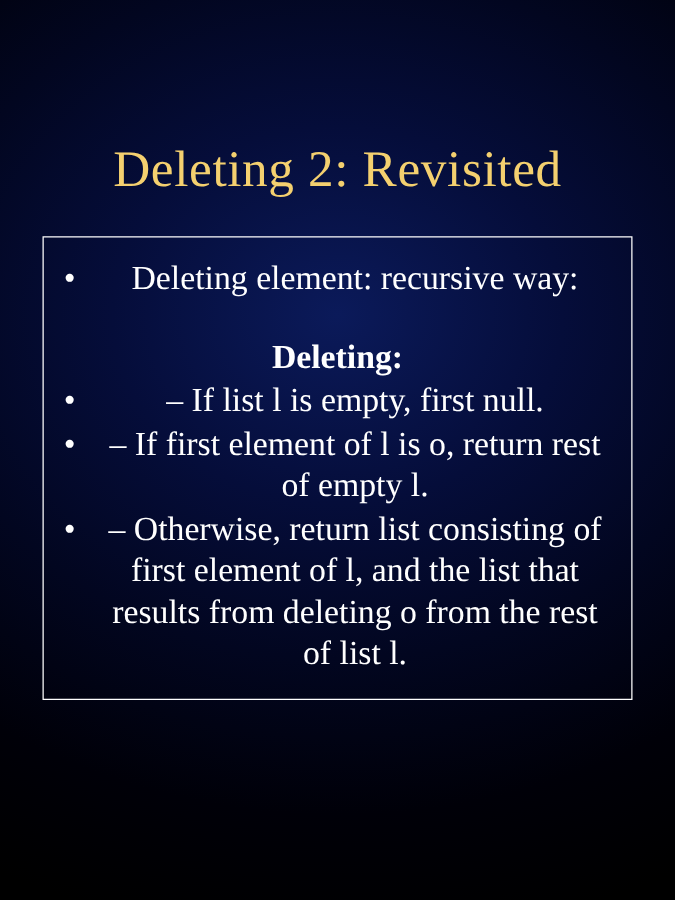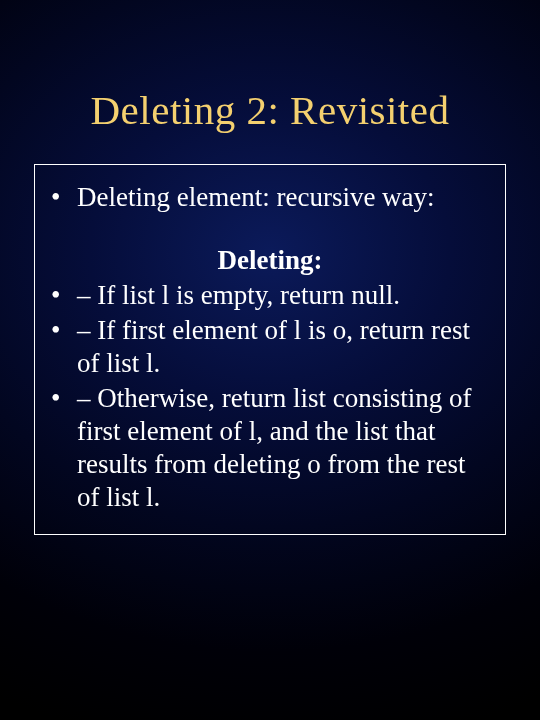--- a/index.html
+++ b/index.html
@@ -16,20 +16,21 @@
     padding: 0;
   }
   .title {
     text-align: center;
     color: #f4d06f;
     font-size: 41px;
     font-weight: 400;
     padding-top: 86px;
     padding-bottom: 30px;
     letter-spacing: 0.5px;
+    margin-top: 25px;
   }
   .content-box {
     border: 1px solid #ffffff;
     margin: 0 34px 0 34px;
     padding: 16px 14px 18px 14px;
   }
   .row {
     display: flex;
     align-items: flex-start;
     margin-bottom: 2px;
@@ -38,20 +39,21 @@
     width: 28px;
     flex-shrink: 0;
     font-size: 27px;
     line-height: 33px;
     padding-left: 2px;
   }
   .text {
     font-size: 27px;
     line-height: 33px;
     flex: 1;
+    text-align: center;
   }
   .intuition-label {
     text-align: center;
     font-weight: bold;
     font-size: 27px;
     line-height: 33px;
     margin-top: 30px;
     margin-bottom: 2px;
   }
 </style>
@@ -66,26 +68,26 @@
 
     <div class="row">
       <div class="bullet">•</div>
       <div class="text">Deleting element: recursive way:</div>
     </div>
 
     <div class="intuition-label">Deleting:</div>
 
     <div class="row">
       <div class="bullet">•</div>
-      <div class="text">– If list l is empty, return null.</div>
+      <div class="text">– If list l is empty, first null.</div>
     </div>
 
     <div class="row">
       <div class="bullet">•</div>
-      <div class="text">– If first element of l is o, return rest of list l.</div>
+      <div class="text">– If first element of l is o, return rest of empty l.</div>
     </div>
 
     <div class="row">
       <div class="bullet">•</div>
       <div class="text">– Otherwise, return list consisting of first element of l, and the list that results from deleting o from the rest of list l.</div>
     </div>
 
   </div>
 
 </div>

